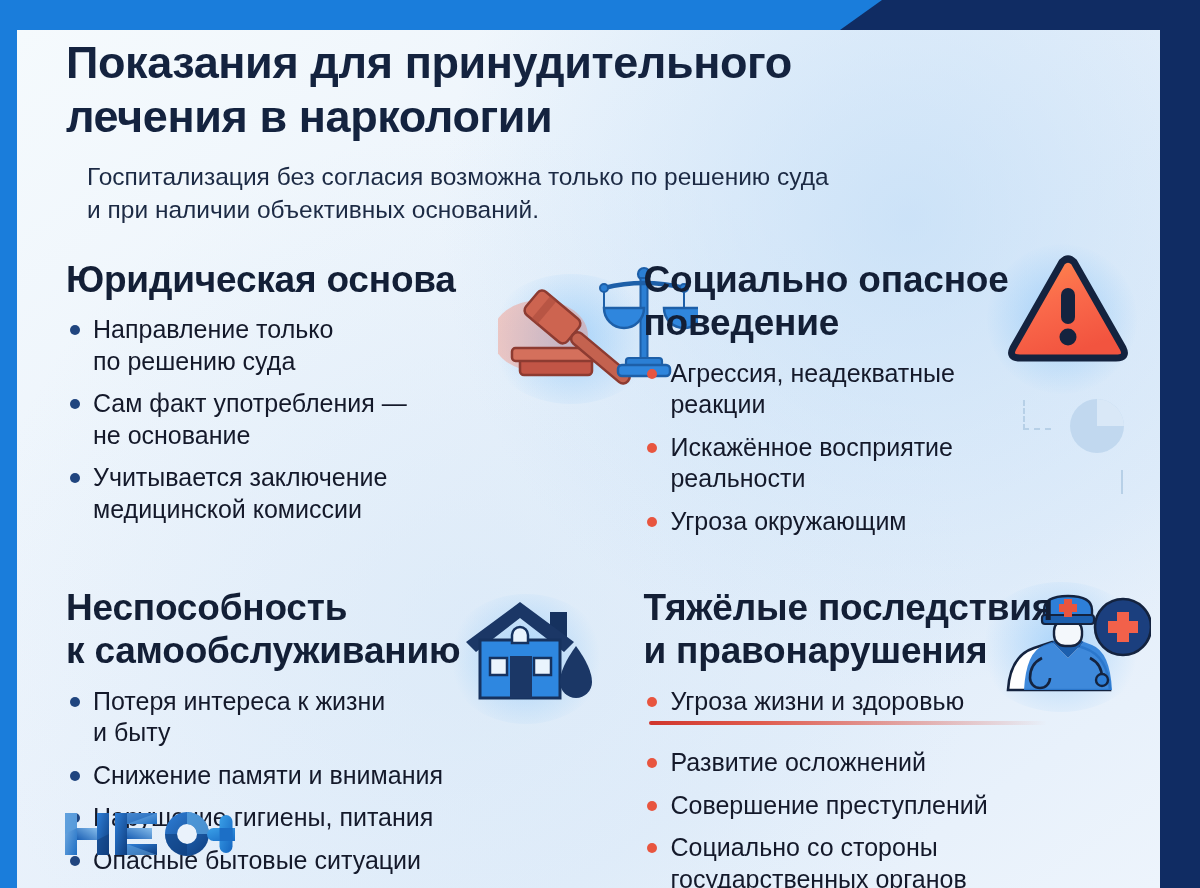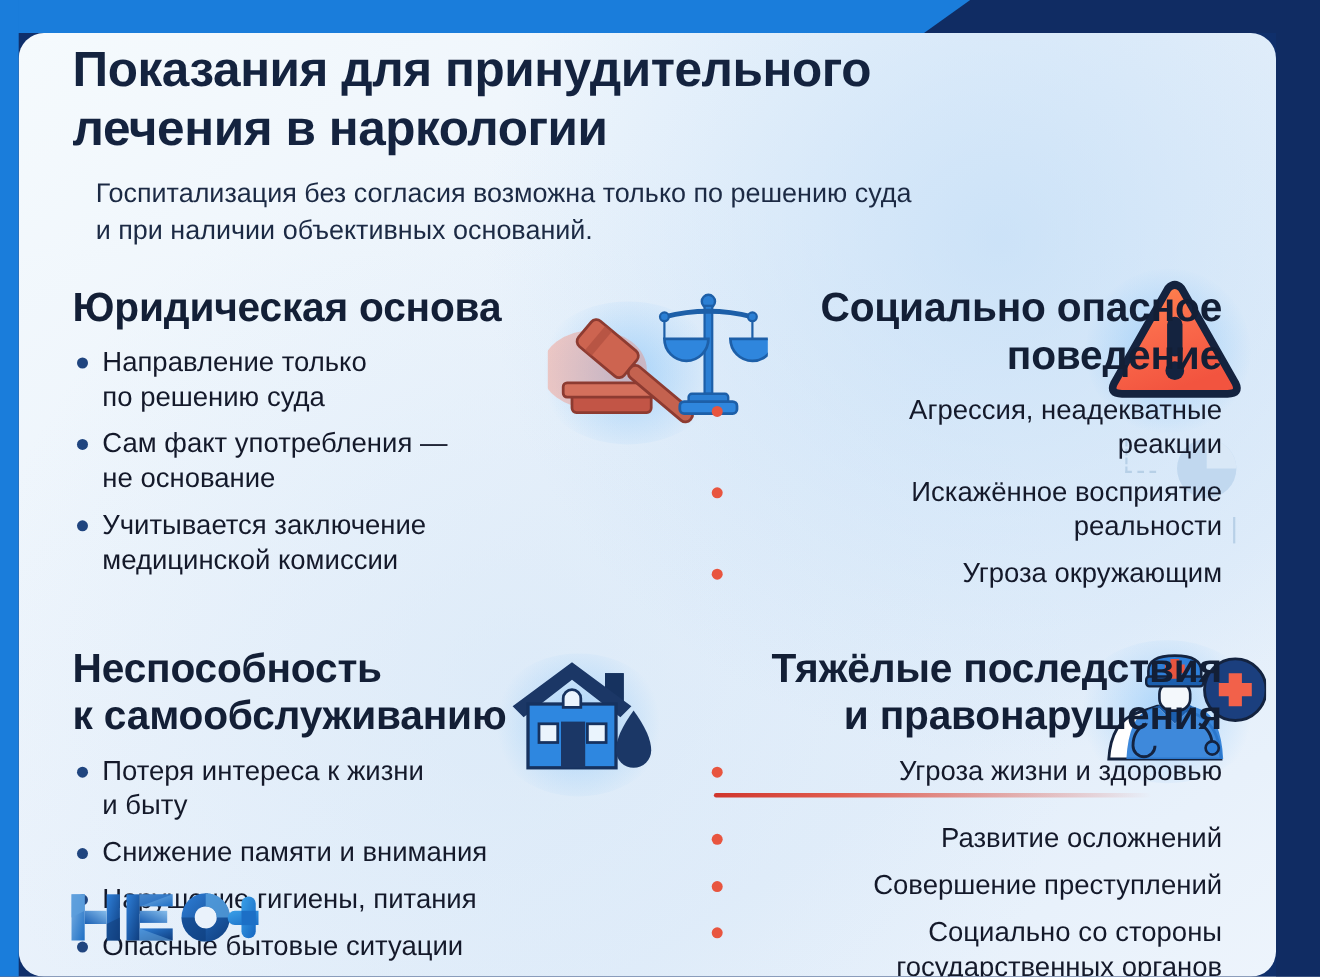--- a/index.html
+++ b/index.html
@@ -55,21 +55,20 @@
   .card {
     position: absolute;
     left: 17px; top: 30px;
     width: 1143px; height: 858px;
     background:
       radial-gradient(circle at 78% 22%, rgba(180,214,245,0.55) 0%, rgba(180,214,245,0) 42%),
       radial-gradient(circle at 40% 70%, rgba(205,226,245,0.40) 0%, rgba(205,226,245,0) 55%),
       linear-gradient(145deg, #f5fafd 0%, #eaf2fb 45%, #e3eefa 75%, #edf4fc 100%);
     z-index: 4;
     overflow: hidden;
-    border-radius: 23px;
   }
 
   
   .header { position: absolute; left: 49px; top: 6px; width: 1000px; }
 
   .poster-title {
     font-size: 45px;
     line-height: 1.20;
     font-weight: 700;
     color: #14233f;
@@ -87,21 +86,21 @@
   }
 
   
   .sections {
     position: absolute;
     left: 49px; top: 228px;
     width: 1045px;
   }
   .row { display: flex; }
   .col { width: 523px; position: relative; }
-  .col.right { padding-left: 55px; text-align: right; }
+  .col.right { padding-left: 55px; }
 
   .sec-head {
     font-size: 37px;
     line-height: 1.17;
     font-weight: 700;
     color: #131f36;
     white-space: pre-line;
     position: relative;
     z-index: 2;
     letter-spacing: -0.2px;

